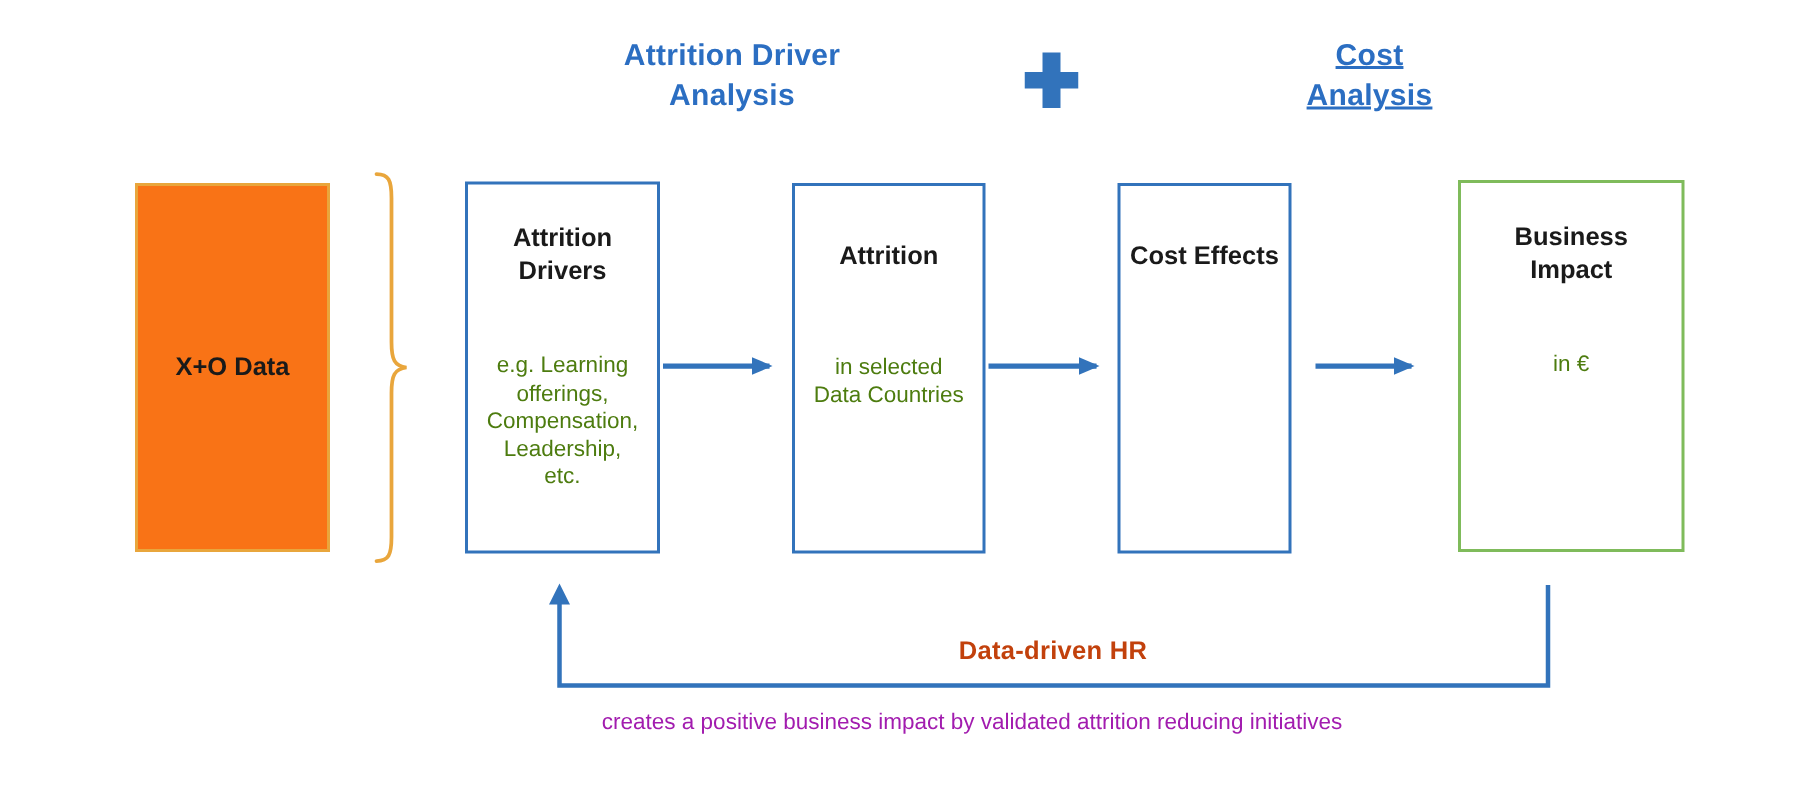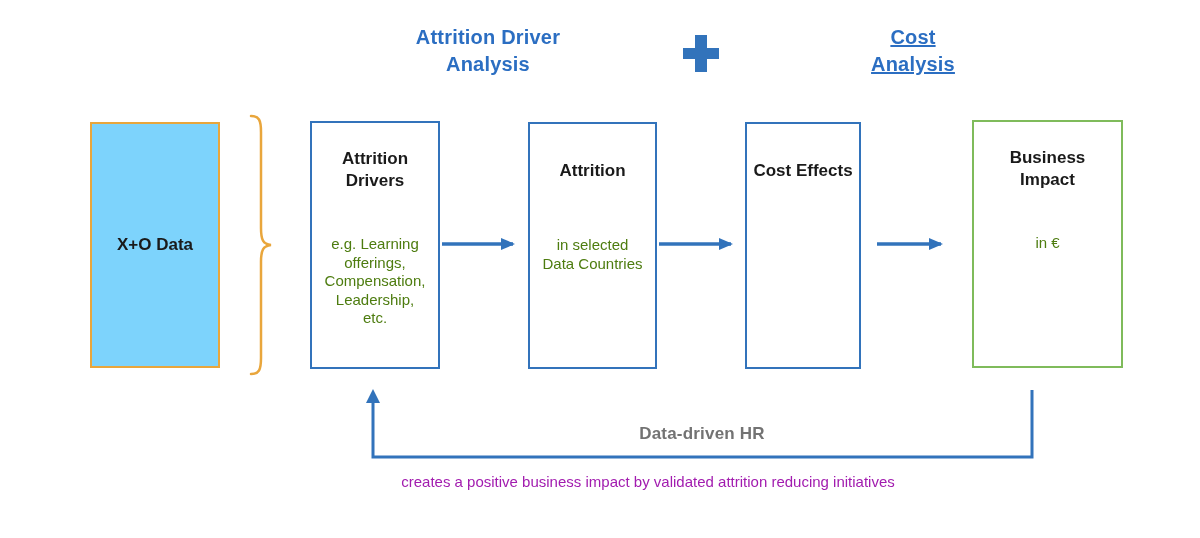--- a/index.html
+++ b/index.html
@@ -62,42 +62,42 @@
     text-align: center;
     font-size: 15px;
     line-height: 18.5px;
     color: #4d7c0f;
     white-space: pre-line;
   }
   .data-box {
     position: absolute;
     left: 90px; top: 122px;
     width: 130px; height: 246px;
-    background: #7dd3fc;
+    background: #f97316;
     border: 2px solid #E9A63C;
     display: flex;
     align-items: center;
     justify-content: center;
     font-size: 17px;
     font-weight: bold;
     color: #1A1A1A;
   }
   .box1 { left: 310px; top: 121px; width: 130px; height: 248px; }
   .box2 { left: 528px; top: 122px; width: 129px; height: 247px; }
   .box3 { left: 745px; top: 122px; width: 116px; height: 247px; }
   .box4 { left: 956px; top: 120px; width: 151px; height: 248px; margin-left: 16px; }
   
   .feedback-label {
     position: absolute;
     left: 552px; top: 424px;
     width: 300px;
     text-align: center;
     font-size: 17px;
     font-weight: bold;
-    color: #737373;
+    color: #c2410c;
     letter-spacing: 0.2px;
   }
   .caption {
     position: absolute;
     left: 148px; top: 473px;
     width: 1000px;
     text-align: center;
     font-size: 15px;
     color: #a21caf;
   }

